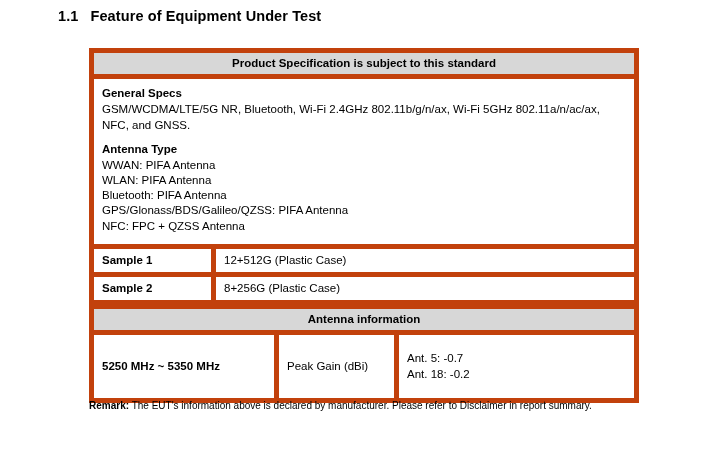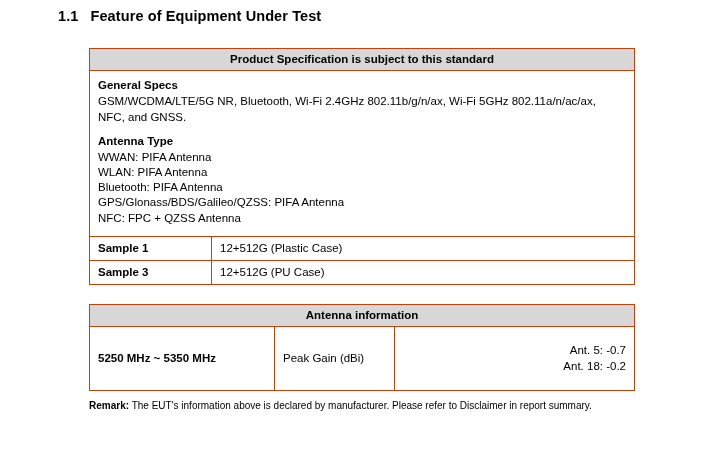--- a/index.html
+++ b/index.html
@@ -33,21 +33,21 @@
     display: inline-block;
     margin-right: 12px;
   }
   .tbl {
     position: absolute;
     border-collapse: collapse;
     table-layout: fixed;
     font-size: 11.5px;
   }
   .tbl td {
-    border: 1px solid #c2410c;
+    border: 5px solid #c2410c;
     padding: 4px 7px;
     vertical-align: top;
     line-height: 1.32;
   }
   
   #spec-table {
     left: 89px;
     top: 48px;
     width: 545px;
   }
@@ -98,21 +98,20 @@
     padding: 9px 8px;
     vertical-align: middle;
   }
   #antenna-table td.gain {
     width: 120px;
     padding: 23px 8px;
     vertical-align: middle;
   }
   #antenna-table td.ant {
     padding: 16px 8px;
-    text-align: right;
   }
   .ant-line {
     margin: 0;
     line-height: 1.35;
   }
   
   .remark {
     position: absolute;
     left: 89px;
     top: 396px;
@@ -154,20 +153,24 @@
           <p class="grp-line">Bluetooth: PIFA Antenna</p>
           <p class="grp-line">GPS/Glonass/BDS/Galileo/QZSS: PIFA Antenna</p>
           <p class="grp-line">NFC: FPC + QZSS Antenna</p>
         </td>
       </tr>
       <tr>
         <td class="lbl">Sample 1</td>
         <td class="val">12+512G (Plastic Case)</td>
       </tr>
       <tr>
+        <td class="lbl">Sample 2</td>
+        <td class="val">8+256G (Plastic Case)</td>
+      </tr>
+      <tr>
         <td class="lbl">Sample 3</td>
         <td class="val">12+512G (PU Case)</td>
       </tr>
     </tbody>
   </table>
 
   <table class="tbl" id="antenna-table">
     <colgroup>
       <col style="width:185px">
       <col style="width:120px">

